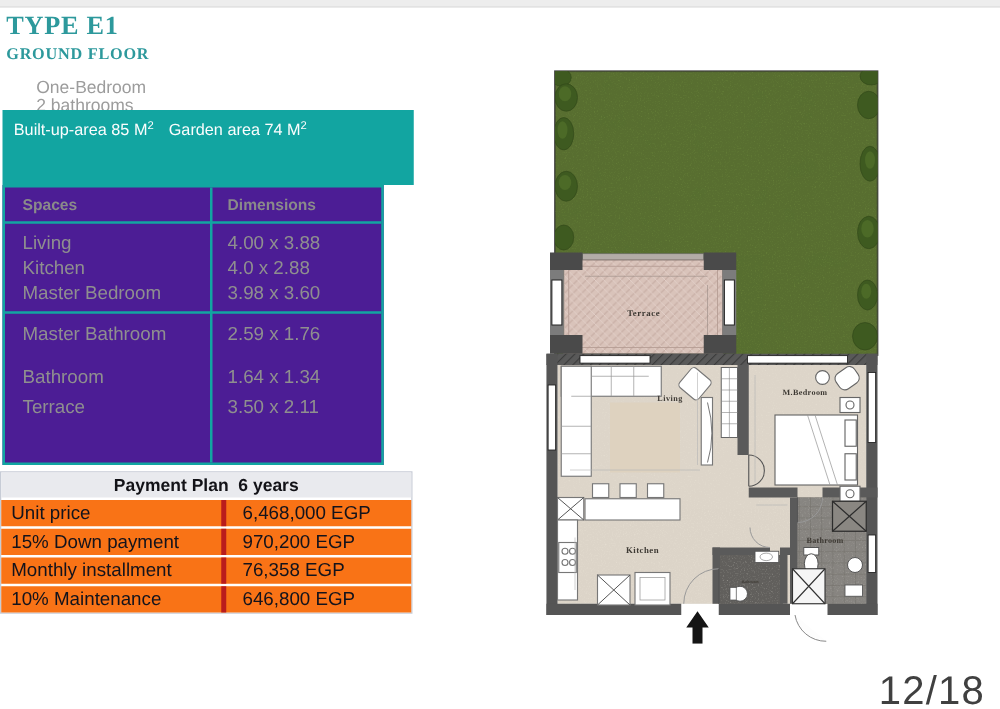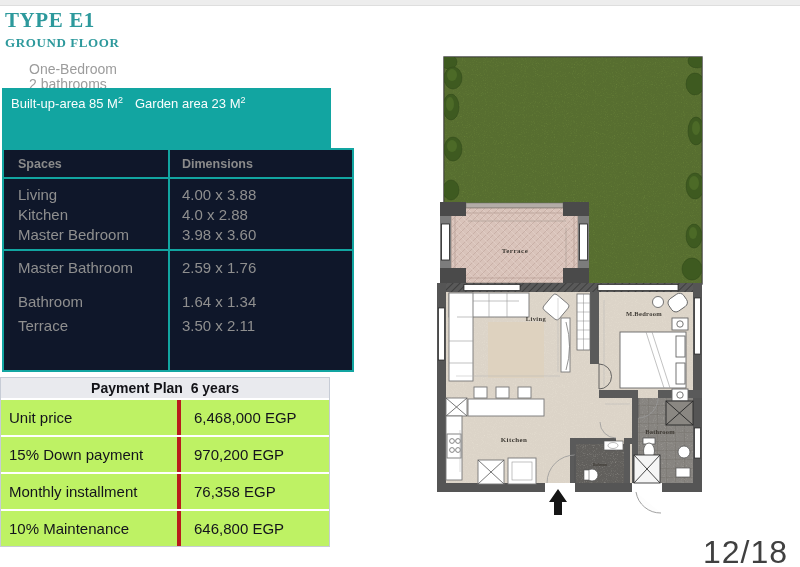--- a/index.html
+++ b/index.html
@@ -13,35 +13,35 @@
   .title{font-family:"Liberation Serif",serif;font-weight:bold;font-size:21px;letter-spacing:.6px;color:#2d999c;}
   .subtitle{font-family:"Liberation Serif",serif;font-weight:bold;font-size:13px;letter-spacing:.6px;color:#2d999c;margin-top:2px;}
   .subline{font-size:14px;line-height:15px;color:#9c9c9c;}
   .sublines{margin-top:11px;margin-left:24px;}
   
   .banner{position:absolute;left:2px;top:88px;width:329px;height:60px;background:#12a5a1;color:#fbfdfd;
     font-size:13px;box-sizing:border-box;padding:7px 0 0 9px;}
   .banner sup{font-size:9px;}
   .banner .gap{display:inline-block;width:12px;}
   
-  .spaces{position:absolute;left:2px;top:148px;width:352px;height:224px;border:2px solid #12a5a1;box-sizing:border-box;background:#0f172a;color:#8f8f8f;}
+  .spaces{position:absolute;left:2px;top:148px;width:305px;height:224px;border:2px solid #12a5a1;box-sizing:border-box;background:#4c1d95;color:#8f8f8f;}
   .spaces .vline{position:absolute;left:164px;top:0;bottom:0;width:2px;background:#12a5a1;}
   .srow{display:grid;grid-template-columns:164px 1fr;}
   .srow > div{padding-left:14px;}
   .shead{height:27px;align-items:center;border-bottom:2px solid #12a5a1;font-size:12.5px;font-weight:bold;color:#8a8a8a;}
   .sgroup1{padding-top:6px;height:64px;border-bottom:2px solid #12a5a1;}
   .sgroup1 .srow{line-height:20px;font-size:15px;}
   .sgroup2{padding-top:9px;}
   .sgroup2 .srow{line-height:16px;font-size:15px;}
   .sgroup2 .srow.m1{margin-top:18px;}
   .sgroup2 .srow.m2{margin-top:8px;}
   
   .pay{position:absolute;left:0px;top:377px;width:330px;border:1px solid #c7ccd6;box-sizing:border-box;background:#fff;}
   .pay-head{height:20px;line-height:20px;background:#e9eaee;text-align:center;font-weight:bold;font-size:14px;color:#121217;white-space:pre;margin-bottom:2px;}
-  .prow{display:grid;grid-template-columns:176px 1fr;height:35px;background:#bef264;margin-bottom:2px;align-items:center;font-size:15px;color:#13131c;}
+  .prow{display:grid;grid-template-columns:176px 1fr;height:21px;background:#f97316;margin-bottom:2px;align-items:center;font-size:15px;color:#13131c;}
   .prow:last-child{margin-bottom:0;}
   .prow .lbl{padding-left:8px;}
   .prow .val{border-left:4px solid #b91c1c;height:100%;display:flex;align-items:center;padding-left:13px;box-sizing:border-box;}
   
   .plan{position:absolute;left:437px;top:50px;width:268px;height:465px;}
   .pagenum{position:absolute;left:703px;top:534px;font-size:32px;letter-spacing:1px;color:#404040;}
   svg text{font-family:"Liberation Serif",serif;font-weight:bold;fill:#3e3a34;}
 </style>
 </head>
 <body>
@@ -51,21 +51,21 @@
 <div class="hdr">
   <div class="title">TYPE E1</div>
   <div class="subtitle">GROUND FLOOR</div>
   <div class="sublines">
     <div class="subline">One-Bedroom</div>
     <div class="subline">2 bathrooms</div>
   </div>
 </div>
 
 <div class="banner">
-  <span>Built-up-area 85 M</span><sup>2</sup><span class="gap"></span><span>Garden area 23 M</span><sup>2</sup>
+  <span>Built-up-area 85 M</span><sup>2</sup><span class="gap"></span><span>Garden area 74 M</span><sup>2</sup>
 </div>
 
 <div class="spaces" style="position:absolute;">
   <div class="vline"></div>
   <div class="srow shead">
     <div>Spaces</div>
     <div>Dimensions</div>
   </div>
   <div class="sgroup1">
     <div class="srow">

